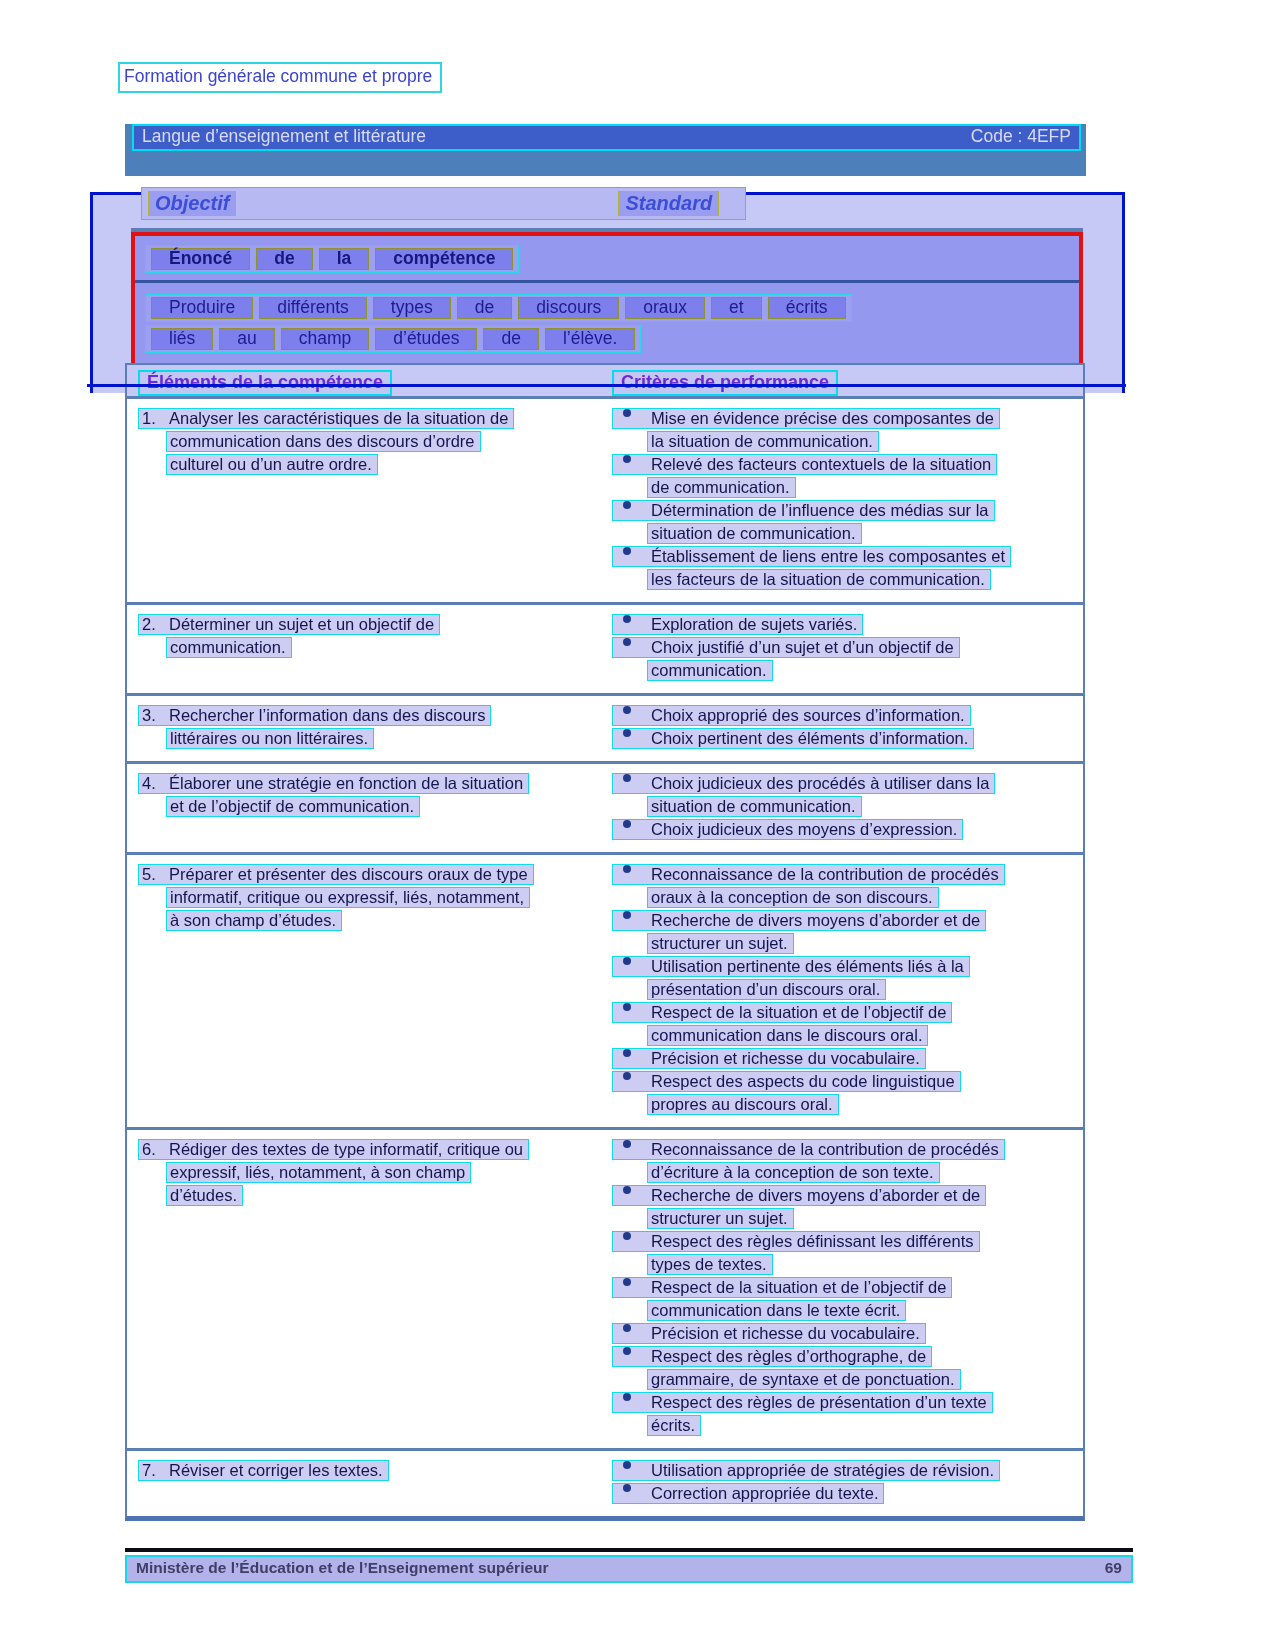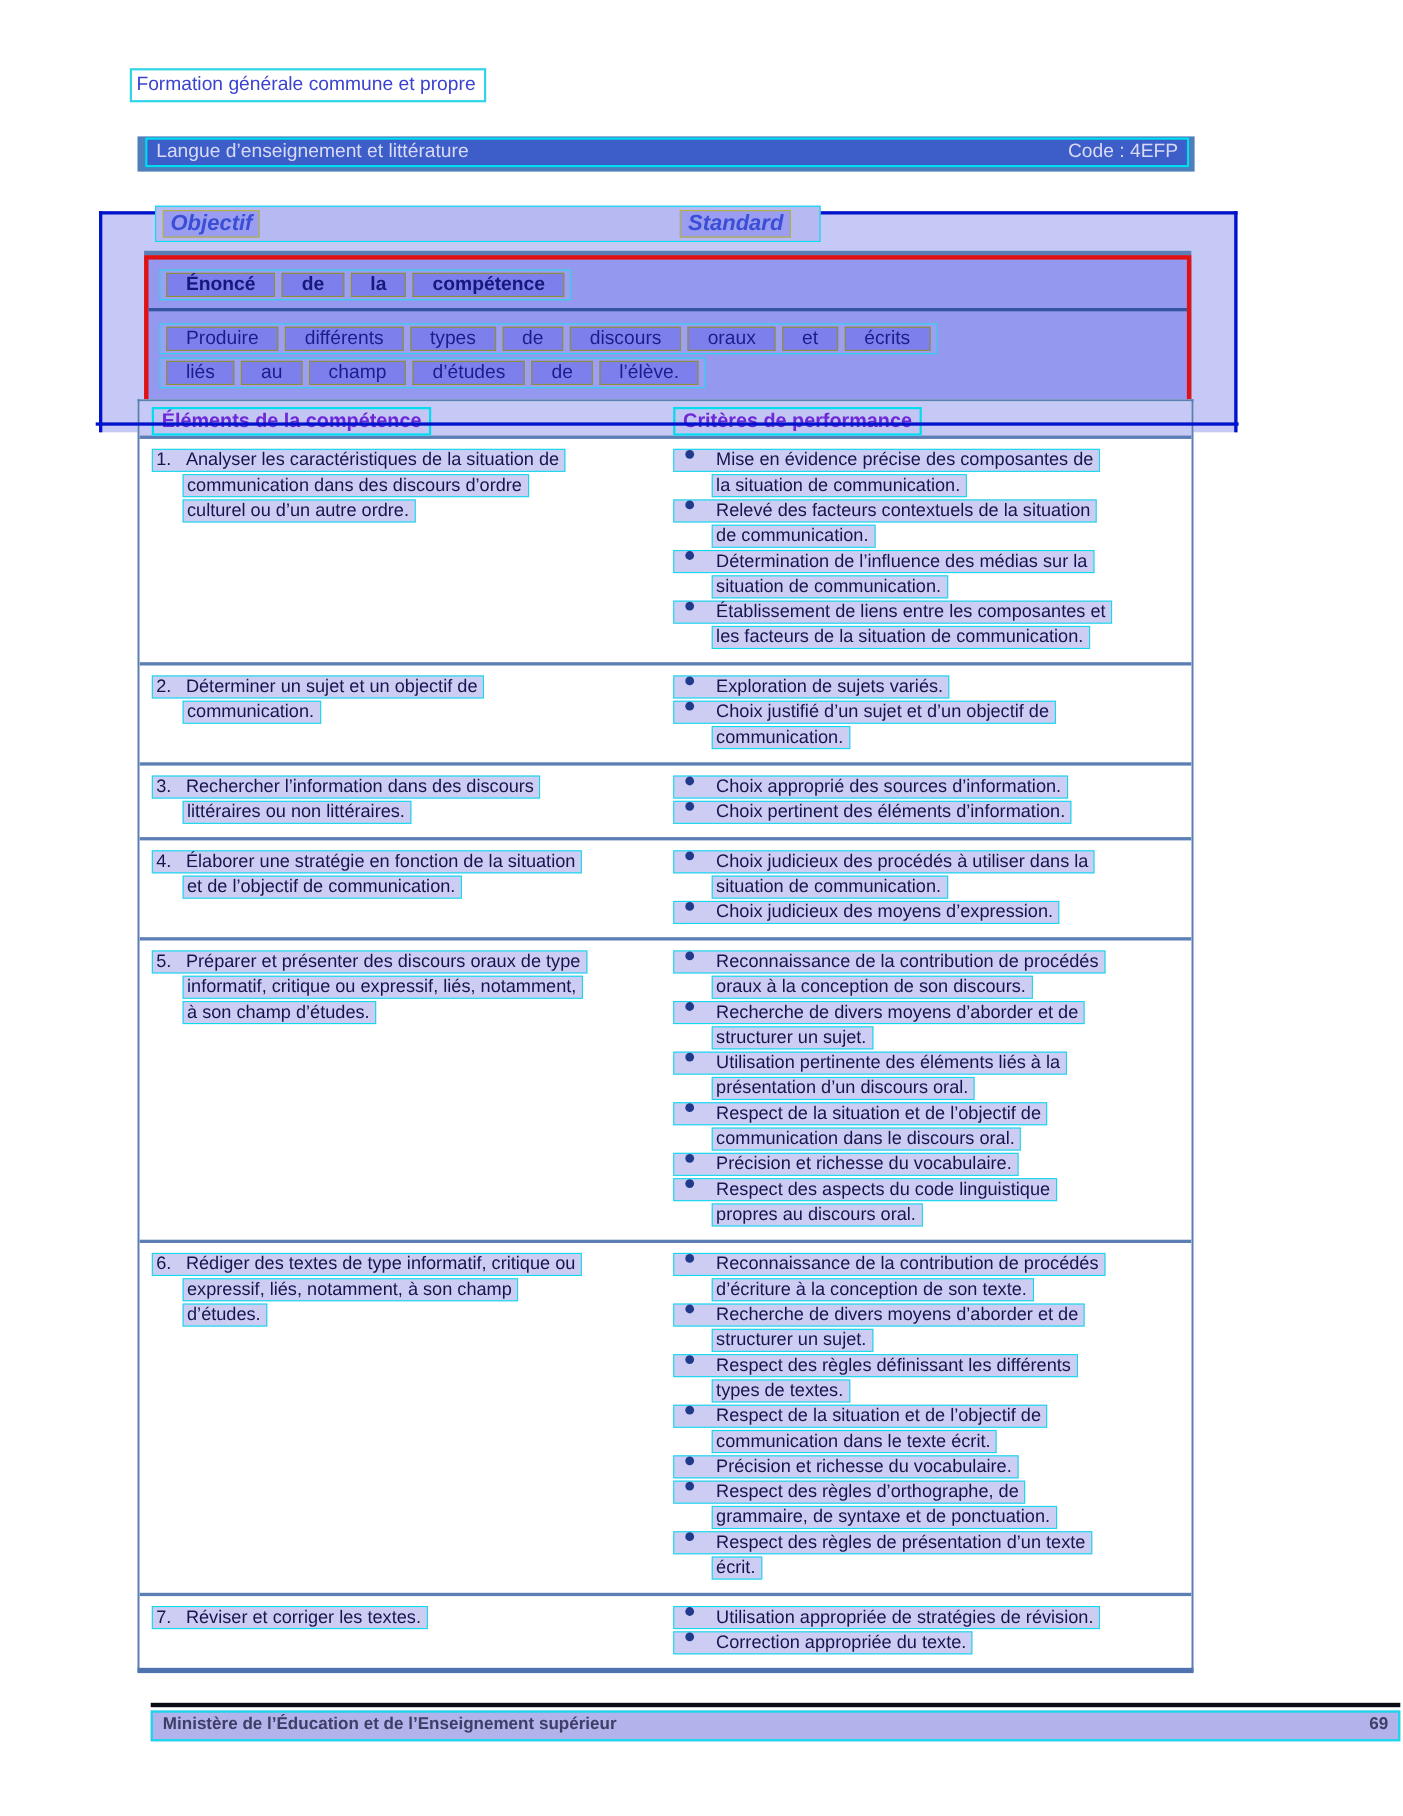--- a/index.html
+++ b/index.html
@@ -10,22 +10,22 @@
   }
   html,body{margin:0;padding:0;background:#fff;}
   body{font-family:"Liberation Sans",sans-serif;}
   .page{position:relative;width:1275px;height:1651px;background:#ffffff;overflow:hidden;}
 
   
   .top-label{position:absolute;left:118px;top:62px;border:2px solid #2fd4e8;
     padding:2px 8px 4px 4px;color:#3b43ce;font-size:17.5px;white-space:nowrap;}
 
   
-  .header-bar{position:absolute;left:125px;top:124px;width:961px;height:32px;
-    background:var(--barblue);box-sizing:border-box;display:flex;align-items:center;}
+  .header-bar{position:absolute;left:125px;top:124px;width:961px;height:52px;
+    background:var(--barblue);box-sizing:border-box;display:flex;align-items:flex-start;}
   .bar-line{margin:0 5px 4px 7px;flex:1;display:flex;justify-content:space-between;
     background:var(--barline);border:2px solid var(--cyan);color:#d9dbf6;
     font-size:17.5px;line-height:19px;padding:1px 8px 3px 8px;}
 
   
   .outer-box{position:absolute;left:90px;top:192px;width:1035px;box-sizing:border-box;
     background:var(--outerbg);border:3px solid var(--darkblue);border-bottom:none;
     padding:0 0 18px 0;overflow:visible;}
   .heading-row{margin:-8px 0 12px 48px;}
   .heading-line{display:flex;width:fit-content;background:#b6b9f2;border:1px solid var(--cyan);
@@ -64,21 +64,21 @@
     border:1px solid #0fdbed;font-size:16.5px;line-height:18px;
     padding:0 5px 1px 3px;margin-bottom:2px;color:var(--navy);}
   .cell-left .line.cont{margin-left:28px;}
   .cell-left .num{display:inline-block;min-width:27px;}
   .cell-right .line.bfirst{display:flex;padding-left:10px;}
   .cell-right .line.bcont{margin-left:35px;}
   .dot{width:8px;height:8px;border-radius:50%;background:#223a8c;display:inline-block;
     margin-right:20px;flex:none;}
 
   
-  .footer{position:absolute;left:137px;top:1548px;width:1136px;}
+  .footer{position:absolute;left:125px;top:1548px;width:1008px;}
   .footer-rule{height:4px;background:#0b0b16;margin-bottom:3px;}
   .footer-bar{display:flex;justify-content:space-between;align-items:center;
     background:#b2b3ea;border:2px solid #17d8ea;padding:2px 9px 4px;
     font-weight:bold;font-size:15.5px;color:#3e3e66;}
 </style>
 </head>
 <body>
 
 <div class="page">
 
@@ -219,21 +219,21 @@
             <span class="line bfirst"><span class="dot"></span>Recherche de divers moyens d’aborder et de</span>
             <span class="line bcont">structurer un sujet.</span>
             <span class="line bfirst"><span class="dot"></span>Respect des règles définissant les différents</span>
             <span class="line bcont">types de textes.</span>
             <span class="line bfirst"><span class="dot"></span>Respect de la situation et de l’objectif de</span>
             <span class="line bcont">communication dans le texte écrit.</span>
             <span class="line bfirst"><span class="dot"></span>Précision et richesse du vocabulaire.</span>
             <span class="line bfirst"><span class="dot"></span>Respect des règles d’orthographe, de</span>
             <span class="line bcont">grammaire, de syntaxe et de ponctuation.</span>
             <span class="line bfirst"><span class="dot"></span>Respect des règles de présentation d’un texte</span>
-            <span class="line bcont">écrit.</span>
+            <span class="line bcont">écrits.</span>
           </div>
         </div>
         <div class="trow">
           <div class="cell-left">
             <span class="line first"><span class="num">7.</span>Réviser et corriger les textes.</span>
           </div>
           <div class="cell-right">
             <span class="line bfirst"><span class="dot"></span>Utilisation appropriée de stratégies de révision.</span>
             <span class="line bfirst"><span class="dot"></span>Correction appropriée du texte.</span>
           </div>

